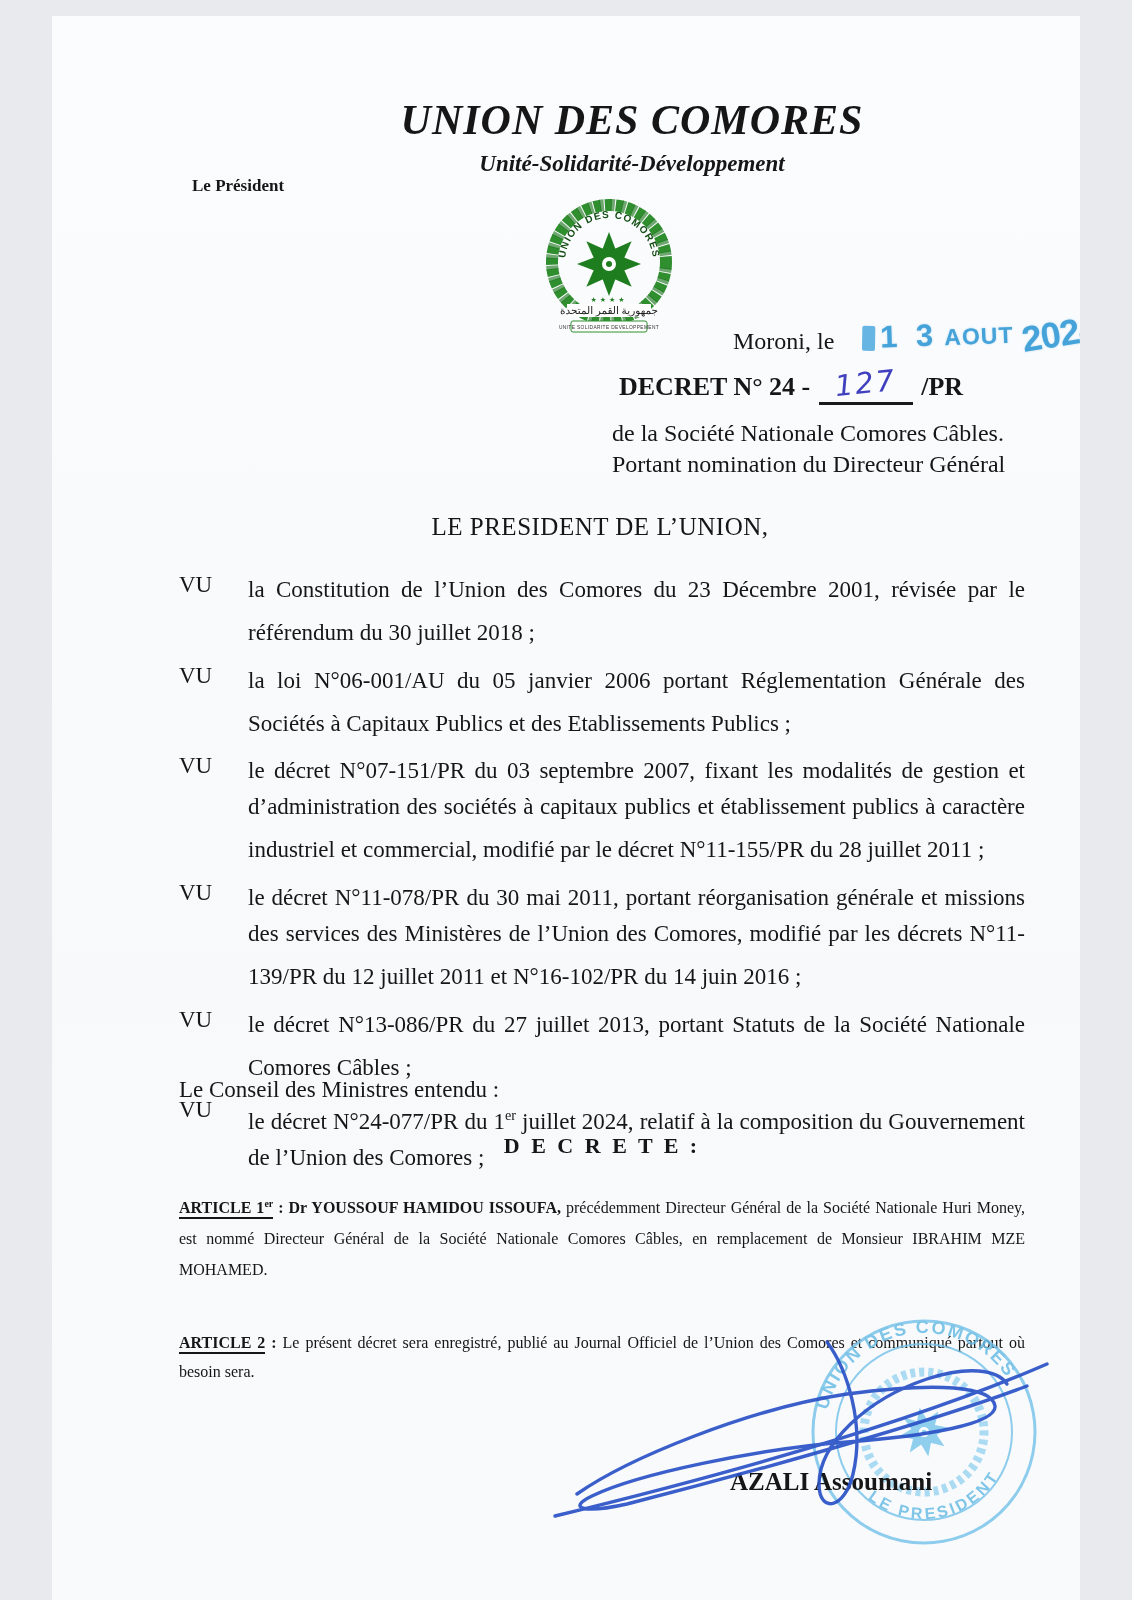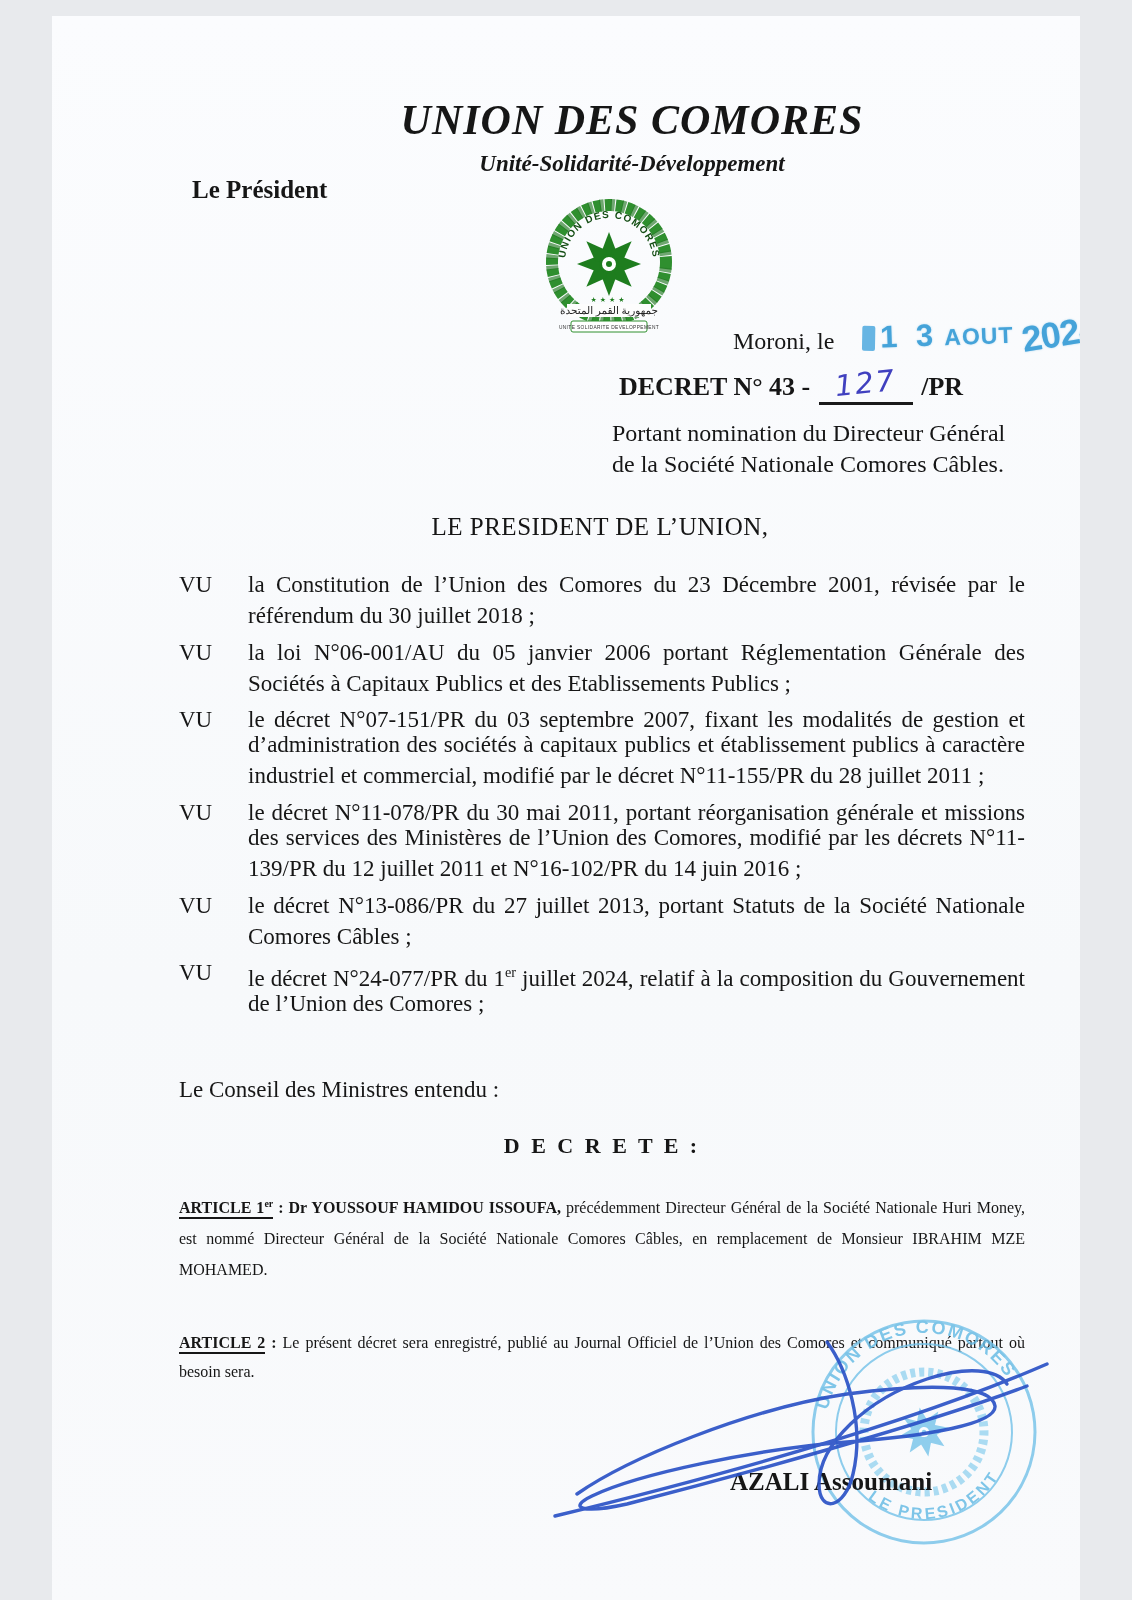--- a/index.html
+++ b/index.html
@@ -6,21 +6,21 @@
   .page {
     position:relative; width:1028px; height:1600px; margin:16px auto;
     background:linear-gradient(180deg,#fbfcfe 0%,#f7f9fb 60%,#f9fafc 100%);
     font-family:"Liberation Serif","DejaVu Serif",serif;
     color:#161616; overflow:hidden;
   }
   .title { position:absolute; left:30px; top:80px; width:1100px; text-align:center;
     font-size:42px; font-weight:bold; font-style:italic; letter-spacing:1px; }
   .motto { position:absolute; left:30px; top:135px; width:1100px; text-align:center;
     font-size:23px; font-weight:bold; font-style:italic; }
-  .president { position:absolute; left:140px; top:160px; font-size:25px; font-weight:bold; }
+  .president { position:absolute; left:140px; top:160px; font-size:17px; font-weight:bold; }
   .emblem { position:absolute; left:477px; top:176px; }
 
   .moroni { position:absolute; left:681px; top:312px; font-size:24px; }
   .date-stamp { position:absolute; left:810px; top:295px; transform:rotate(-2deg);
     color:#45a3d9; font-family:"Liberation Sans",sans-serif; font-weight:bold;
     white-space:nowrap; text-shadow:0 0 2px rgba(80,170,220,.45); }
   .ds-mark { display:inline-block; width:13px; height:25px; background:#57ade0;
     border-radius:2px; transform:rotate(3deg); vertical-align:-3px; margin-right:5px; opacity:.9; }
   .ds-day { font-size:31px; letter-spacing:5px; }
   .ds-month { font-size:23px; margin-left:6px; letter-spacing:1px; }
@@ -35,21 +35,21 @@
     transform:rotate(-6deg) translateY(-2px); }
 
   .subject { position:absolute; left:560px; top:402px; font-size:24px; line-height:31px; }
 
   .heading { position:absolute; left:0; top:497px; width:1096px; text-align:center;
     font-size:25px; font-weight:normal; letter-spacing:.5px; }
 
   .vu-list { position:absolute; left:127px; top:556px; width:846px; font-size:23px; }
   .vu-item { position:relative; padding-left:69px; margin-bottom:12px; }
   .vu-label { position:absolute; left:0; top:0; }
-  .vu-text { display:block; text-align:justify; line-height:25px; }
+  .vu-text { display:block; text-align:justify; line-height:36px; }
   sup { font-size:62%; }
 
   .council { position:absolute; left:127px; top:1061px; font-size:23px; }
   .decrete { position:absolute; left:0; top:1117px; width:1100px; text-align:center;
     font-size:22px; font-weight:bold; letter-spacing:3px; }
 
   .para { position:absolute; left:127px; width:846px; font-size:16px; text-align:justify; margin:0; }
   .article1 { top:1172px; line-height:31px; }
   .article2 { top:1312px; line-height:29px; }
   .art-label { font-weight:bold; border-bottom:2.5px solid #161616; padding-bottom:1px; }
@@ -95,28 +95,28 @@
     <text x="80" y="137" font-family="Liberation Sans, sans-serif" font-size="4.8" text-anchor="middle" fill="#333333" letter-spacing="0.4">UNITE SOLIDARITE DEVELOPPEMENT</text>
   </svg>
 
   <div class="moroni">Moroni, le</div>
 
   <div class="date-stamp">
     <span class="ds-mark"></span><span class="ds-day">1 3</span><span class="ds-month">AOUT</span><span class="ds-year">2024</span>
   </div>
 
   <div class="decret-line">
-    <span>DECRET N° 43 -</span>
+    <span>DECRET N° 24 -</span>
     <span class="blank"><span class="hand">127</span></span>
     <span>/PR</span>
   </div>
 
   <div class="subject">
+    <div>de la Société Nationale Comores Câbles.</div>
     <div>Portant nomination du Directeur Général</div>
-    <div>de la Société Nationale Comores Câbles.</div>
   </div>
 
   <div class="heading">LE PRESIDENT DE L’UNION,</div>
 
   <div class="vu-list">
     <div class="vu-item">
       <span class="vu-label">VU</span>
       <span class="vu-text"><span>la Constitution de l’Union des Comores du 23 Décembre 2001, révisée par le référendum du 30 juillet 2018 ;</span><sup></sup><span></span></span>
     </div>
     <div class="vu-item">

